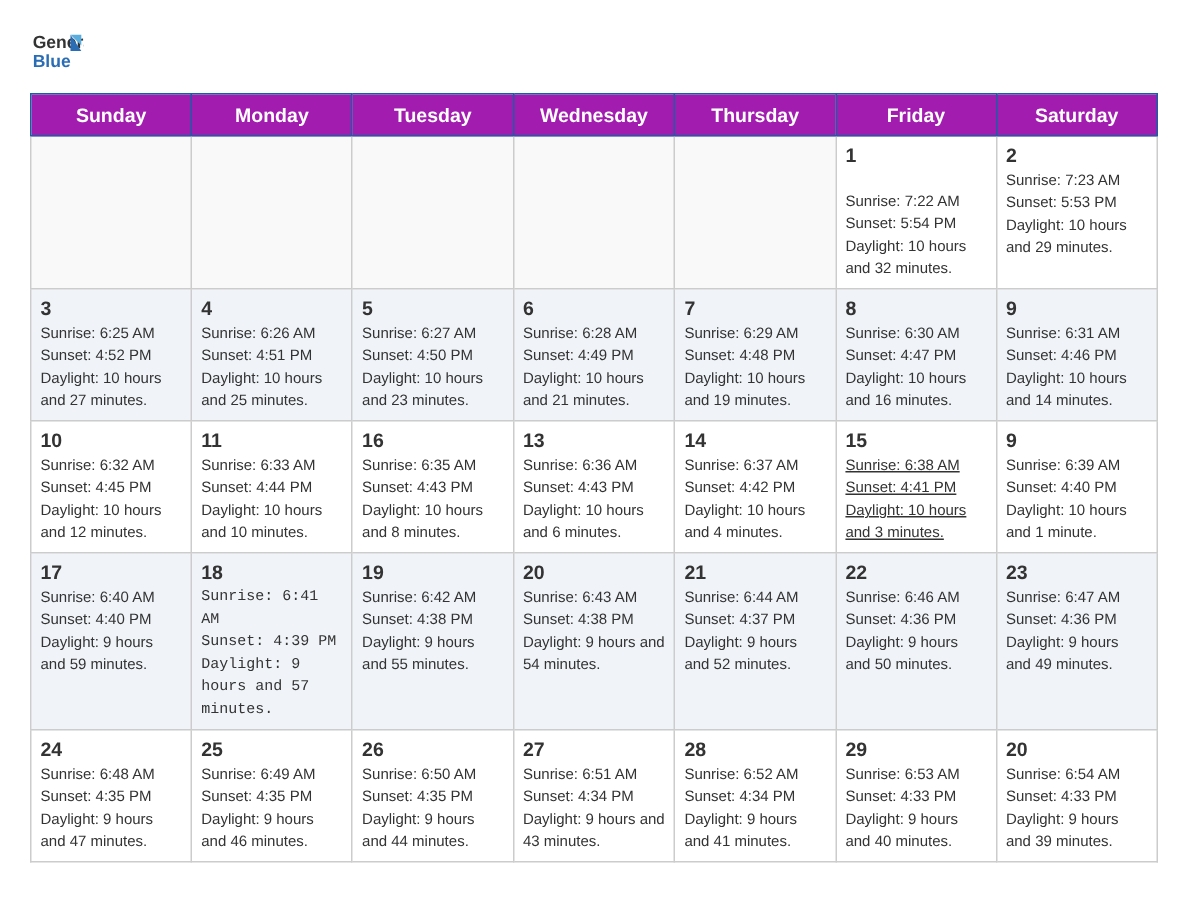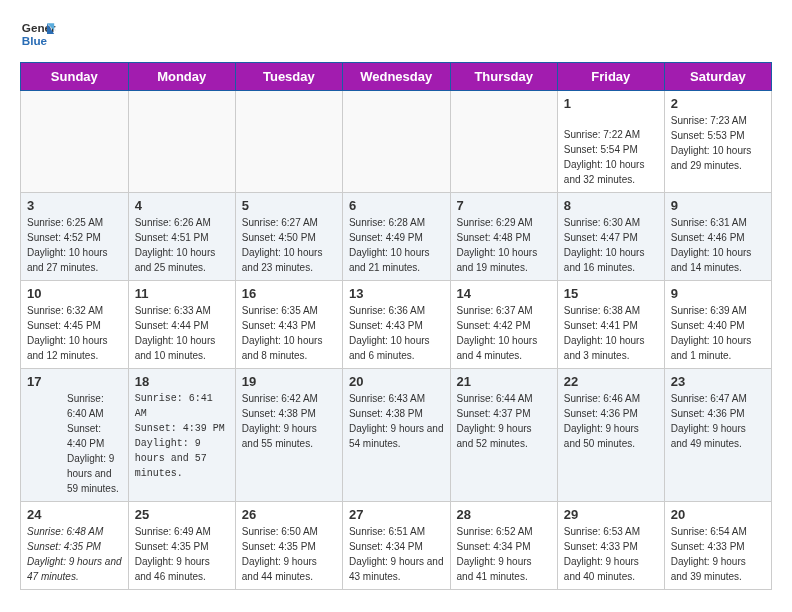--- a/index.html
+++ b/index.html
@@ -206,35 +206,35 @@
 Daylight: 10 hours and 6 minutes.</div>
         </td>
         <td>
           <span class="day-num">14</span>
           <div class="day-detail" style="white-space: pre-line;">Sunrise: 6:37 AM
 Sunset: 4:42 PM
 Daylight: 10 hours and 4 minutes.</div>
         </td>
         <td>
           <span class="day-num">15</span>
-          <div class="day-detail" style="white-space: pre-line;">Sunrise: 6:38 AM
+          <div class="day-detail" style="white-space: pre-line; text-decoration: underline;">Sunrise: 6:38 AM
 Sunset: 4:41 PM
 Daylight: 10 hours and 3 minutes.</div>
         </td>
         <td>
           <span class="day-num">9</span>
           <div class="day-detail" style="white-space: pre-line;">Sunrise: 6:39 AM
 Sunset: 4:40 PM
 Daylight: 10 hours and 1 minute.</div>
         </td>
       </tr>
       <tr>
         <td>
           <span class="day-num">17</span>
-          <div class="day-detail" style="white-space: pre-line; margin-left: 40px;">Sunrise: 6:40 AM
+          <div class="day-detail" style="white-space: pre-line;">Sunrise: 6:40 AM
 Sunset: 4:40 PM
 Daylight: 9 hours and 59 minutes.</div>
         </td>
         <td>
           <span class="day-num">18</span>
           <div class="day-detail" style="white-space: pre-line; font-family: Liberation Mono, monospace;">Sunrise: 6:41 AM
 Sunset: 4:39 PM
 Daylight: 9 hours and 57 minutes.</div>
         </td>
         <td>
@@ -264,21 +264,21 @@
         <td>
           <span class="day-num">23</span>
           <div class="day-detail" style="white-space: pre-line;">Sunrise: 6:47 AM
 Sunset: 4:36 PM
 Daylight: 9 hours and 49 minutes.</div>
         </td>
       </tr>
       <tr>
         <td>
           <span class="day-num">24</span>
-          <div class="day-detail" style="white-space: pre-line; font-style: italic;">Sunrise: 6:48 AM
+          <div class="day-detail" style="white-space: pre-line;">Sunrise: 6:48 AM
 Sunset: 4:35 PM
 Daylight: 9 hours and 47 minutes.</div>
         </td>
         <td>
           <span class="day-num">25</span>
           <div class="day-detail" style="white-space: pre-line;">Sunrise: 6:49 AM
 Sunset: 4:35 PM
 Daylight: 9 hours and 46 minutes.</div>
         </td>
         <td>

